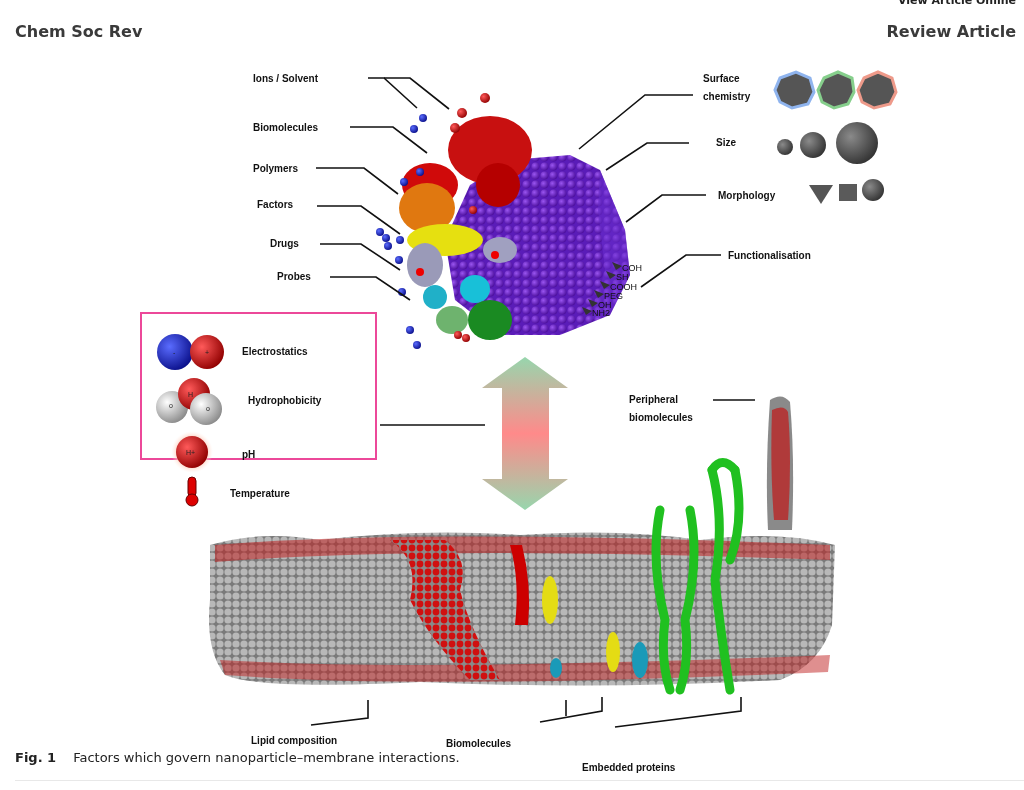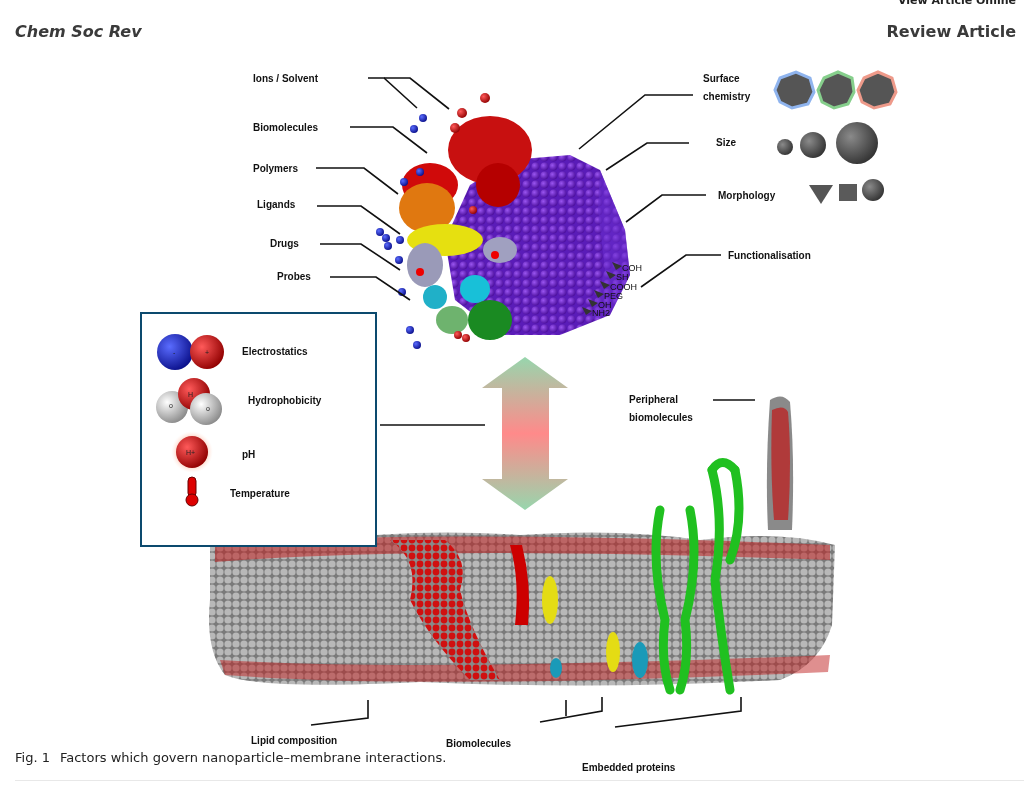--- a/index.html
+++ b/index.html
@@ -1,26 +1,26 @@
 <!DOCTYPE html>
 <html><head>
 <meta charset="utf-8">
 <style>
   html,body{margin:0;padding:0;background:#fff;}
   body{width:1024px;height:790px;position:relative;overflow:hidden;font-family:"Liberation Sans",sans-serif;color:#111;}
   .hdr{position:absolute;font-family:"DejaVu Sans",sans-serif;font-weight:bold;color:#3a3a3a;}
   #view-online{right:8px;top:-6px;font-size:11px;color:#222;}
-  #journal{left:15px;top:22px;font-size:16px;font-style:italic;}
+  #journal{left:15px;top:22px;font-size:16px;}
   #article-type{right:8px;top:22px;font-size:16px;}
   .lbl{position:absolute;font-weight:bold;font-size:10px;color:#111;white-space:nowrap;line-height:15px;}
   .small{font-size:9px;font-weight:normal;}
   svg.fig{position:absolute;left:0;top:0;}
-  #legend-box{position:absolute;left:140px;top:312px;width:237px;height:235px;border:2px solid #0c4a6e;box-sizing:border-box;background:#fff;}
+  #legend-box{position:absolute;left:140px;top:312px;width:237px;height:148px;border:2px solid #ec4899;box-sizing:border-box;background:#fff;}
   .caption{position:absolute;left:15px;top:750px;font-family:"DejaVu Sans",sans-serif;font-size:13px;color:#222;}
-  .caption b{font-weight:normal;margin-right:10px;}
+  .caption b{font-weight:bold;margin-right:17px;}
   .rule{position:absolute;left:15px;right:0;top:780px;height:1px;background:#e8e8e8;}
 </style>
 </head>
 <body>
 
 <div class="hdr" id="view-online">View Article Online</div>
 <div class="hdr" id="journal">Chem Soc Rev</div>
 <div class="hdr" id="article-type">Review Article</div>
 
 <svg class="fig" width="1024" height="790">
@@ -193,21 +193,21 @@
 
   <g>
     <path d="M770,400 Q782,392 790,402 Q795,460 792,530 L768,530 Q765,470 770,400 Z" fill="#8a8a8a"></path>
     <path d="M772,410 Q784,404 788,412 Q792,460 788,520 L774,520 Q770,470 772,410 Z" fill="#c01818" opacity="0.7"></path>
   </g>
 </svg>
 
 <div class="lbl" style="left:253px;top:71px">Ions / Solvent</div>
 <div class="lbl" style="left:253px;top:120px">Biomolecules</div>
 <div class="lbl" style="left:253px;top:161px">Polymers</div>
-<div class="lbl" style="left:257px;top:197px">Ligands</div>
+<div class="lbl" style="left:257px;top:197px">Factors</div>
 <div class="lbl" style="left:270px;top:236px">Drugs</div>
 <div class="lbl" style="left:277px;top:269px">Probes</div>
 
 <div class="lbl" style="left:703px;top:71px">Surface</div>
 <div class="lbl" style="left:703px;top:89px">chemistry</div>
 <div class="lbl" style="left:716px;top:135px">Size</div>
 <div class="lbl" style="left:718px;top:188px">Morphology</div>
 <div class="lbl" style="left:728px;top:248px">Functionalisation</div>
 
 <div class="lbl small" style="left:622px;top:261px">COH</div>

